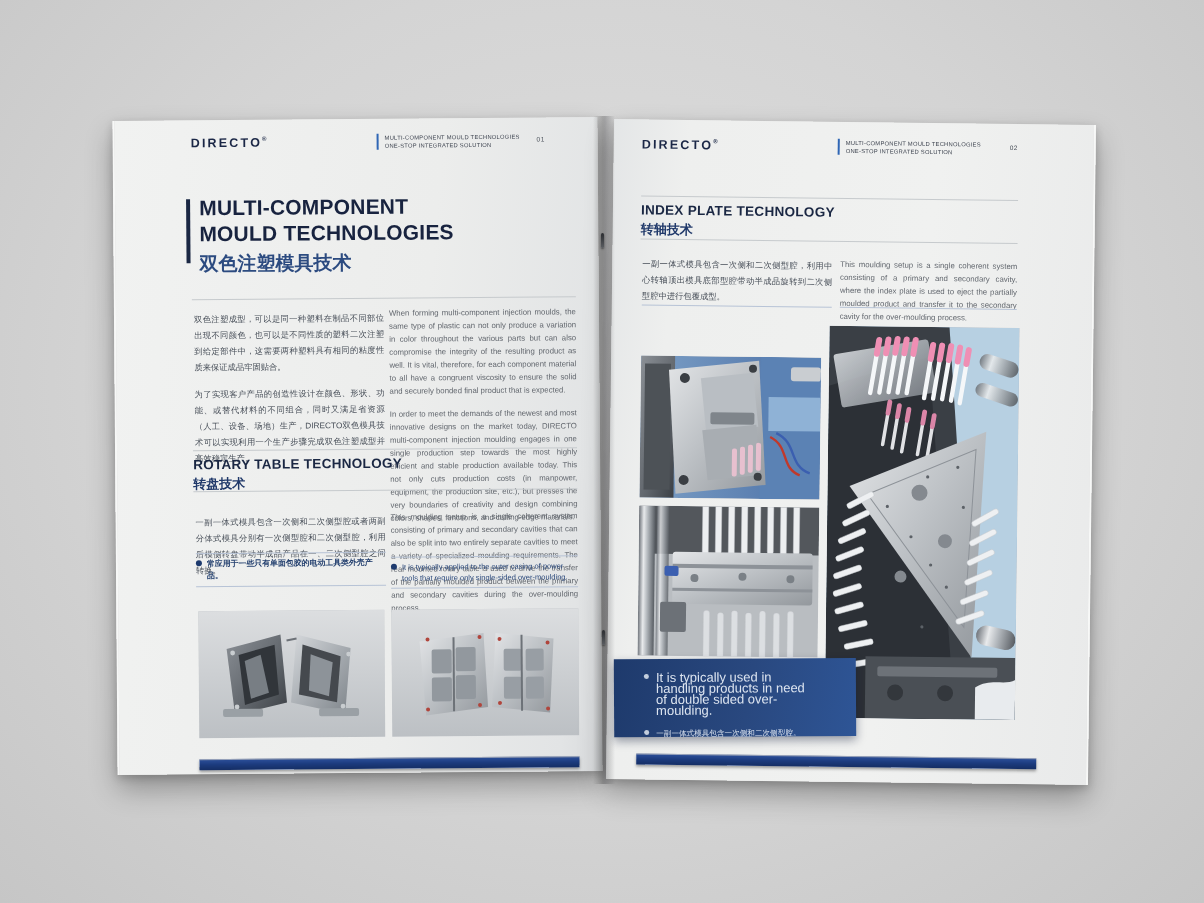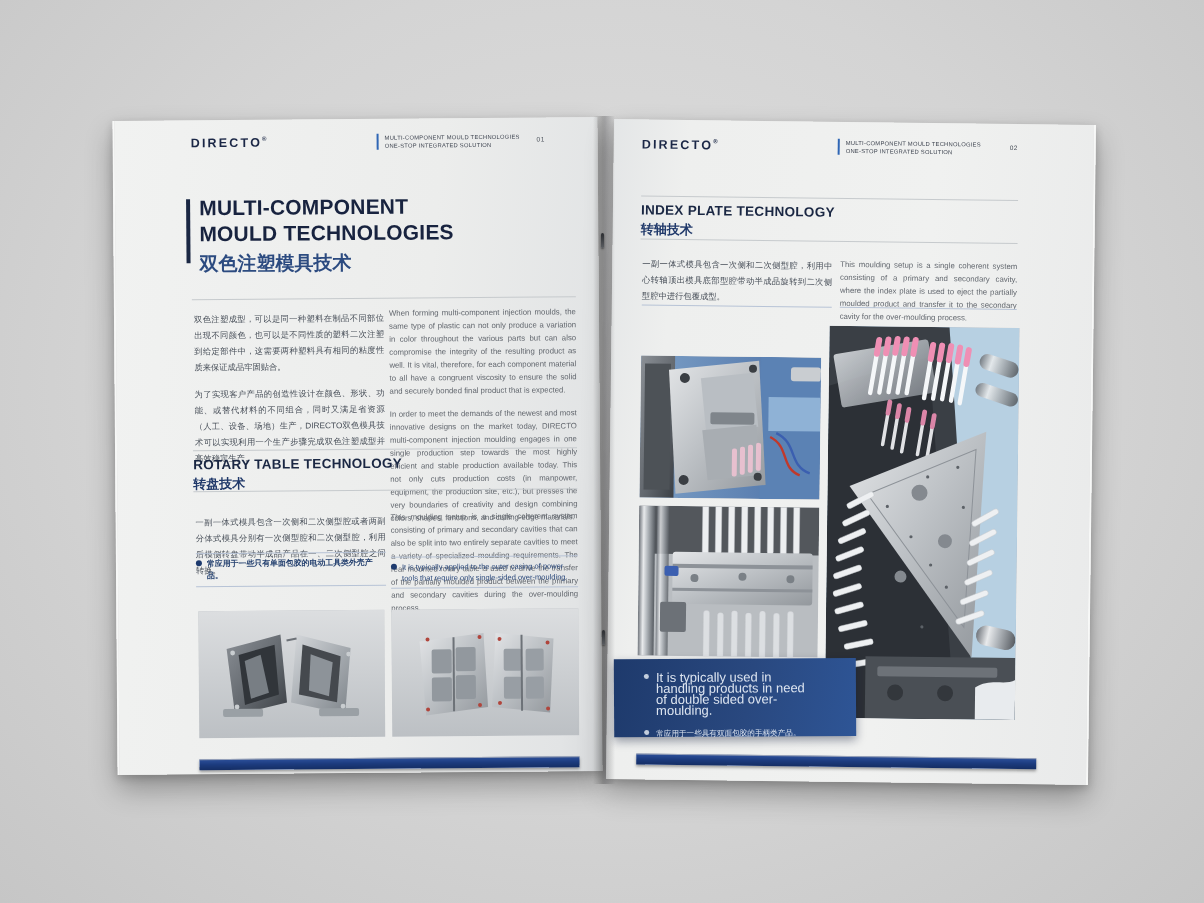--- a/index.html
+++ b/index.html
@@ -420,20 +420,20 @@
       </svg>
     </div>
 
     <div class="abs blue-box" style="left:7px;top:538px;width:242px;height:78px;padding:13px 0 0 30px;box-sizing:border-box;">
       <div class="bullet-item" style="width:170px;margin-bottom:12px;">
         <span class="dot-light"></span>
         <span class="box-bullet-en">It is typically used in handling products in need of double sided over-moulding.</span>
       </div>
       <div class="bullet-item" style="width:190px;">
         <span class="dot-light"></span>
-        <span class="box-bullet-cn">常应用于一些具有双面包胶的手柄类产品。</span>
+        <span class="box-bullet-cn">一副一体式模具包含一次侧和二次侧型腔。</span>
       </div>
     </div>
 
     <div class="abs footer-bar" style="left:30px;top:634px;width:400px;"></div>
   </div>
 
 </div>
 
 </body></html>

